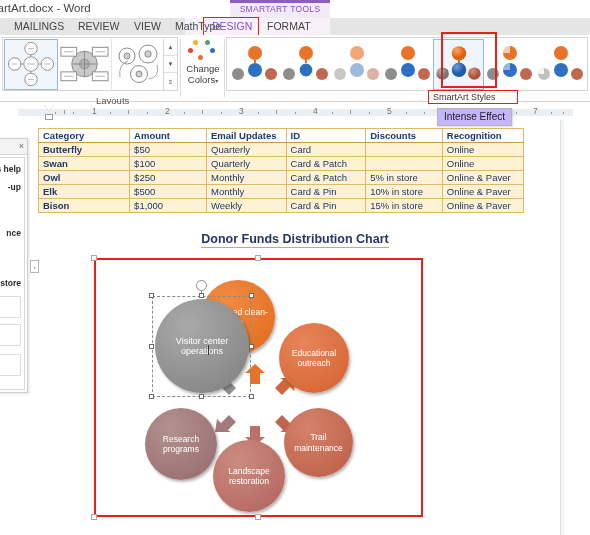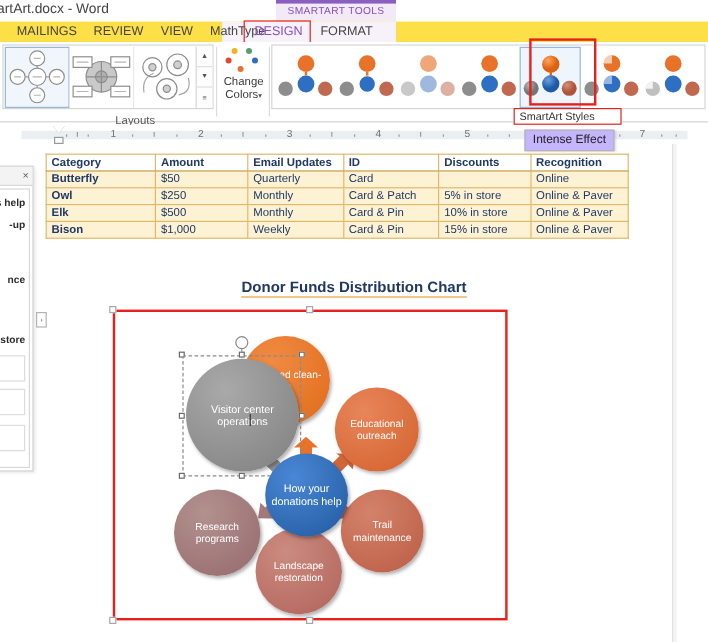--- a/index.html
+++ b/index.html
@@ -33,21 +33,21 @@
   }
   .ctx-tab-label {
     position:absolute; left:0; top:4px; width:100%;
     text-align:center; font-size:8.5px; letter-spacing:.3px;
     color:#8a4fc0;
   }
 
   
   .tabrow {
     position:absolute; left:0; top:18px; width:590px; height:17px;
-    background:#fde047;
+    background:#e5e5e5;
   }
   .tabrow .ctxbg {
     position:absolute; left:185px; top:0; width:145px; height:17px;
     background:#f7f2fa;
   }
   .tab {
     position:absolute; top:2px;
     font-size:10.5px; color:#444; white-space:nowrap;
   }
   .tab.purple { color:#8a4fc0; }
@@ -525,20 +525,28 @@
       <tbody>
         <tr>
           <td class="cat">Butterfly</td>
           <td>$50</td>
           <td>Quarterly</td>
           <td>Card</td>
           <td></td>
           <td>Online</td>
         </tr>
         <tr>
+          <td class="cat">Swan</td>
+          <td>$100</td>
+          <td>Quarterly</td>
+          <td>Card &amp; Patch</td>
+          <td></td>
+          <td>Online</td>
+        </tr>
+        <tr>
           <td class="cat">Owl</td>
           <td>$250</td>
           <td>Monthly</td>
           <td>Card &amp; Patch</td>
           <td>5% in store</td>
           <td>Online &amp; Paver</td>
         </tr>
         <tr>
           <td class="cat">Elk</td>
           <td>$500</td>
@@ -608,24 +616,20 @@
         <div class="node" style="left:49px; top:148px; width:72px; height:72px;
              background:radial-gradient(circle at 35% 28%, #b2918f, #96696c);">
           <span>Research programs</span>
         </div>
 
         <div class="node" style="left:59px; top:39px; width:94px; height:94px;
              background:radial-gradient(circle at 35% 28%, #a9a9a9, #7f7f7f); font-size:9px;">
           <span>Visitor center operations</span>
         </div>
 
-        <div class="node" style="left:125px; top:118px; width:69px; height:69px;
-             background:radial-gradient(circle at 35% 28%, #4a87d4, #20599f); font-size:9px; z-index:5;">
-          <span>How your donations help</span>
-        </div>
 
         <div class="sel-box"></div>
         <div class="rot-handle"></div>
         <div class="rot-stem"></div>
         <div class="hdl" style="left:53px;  top:33px;"></div>
         <div class="hdl" style="left:103px; top:33px;"></div>
         <div class="hdl" style="left:153px; top:33px;"></div>
         <div class="hdl" style="left:53px;  top:84px;"></div>
         <div class="hdl" style="left:153px; top:84px;"></div>
         <div class="hdl" style="left:53px;  top:134px;"></div>

